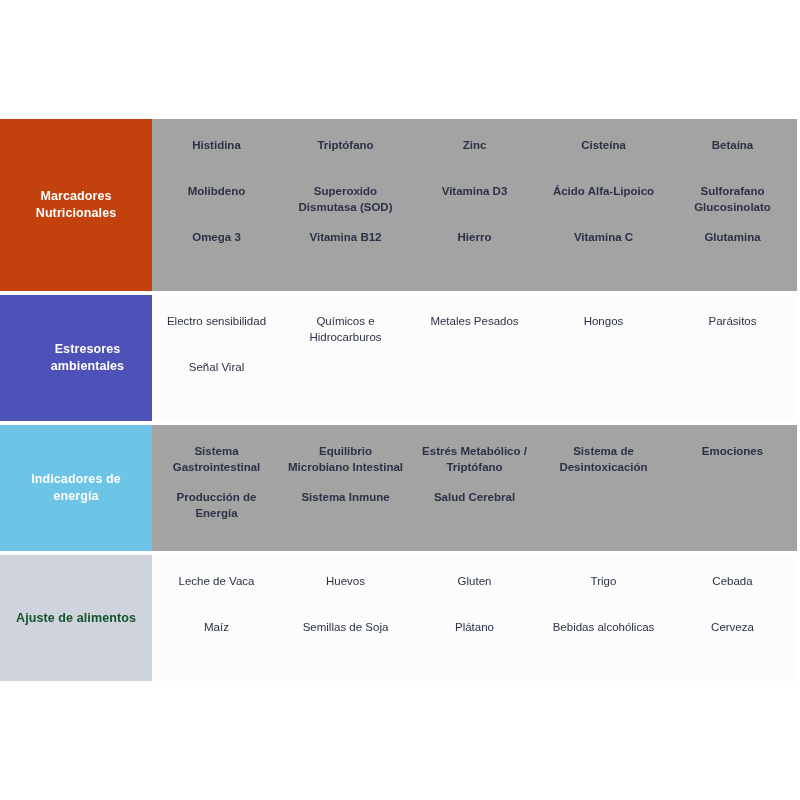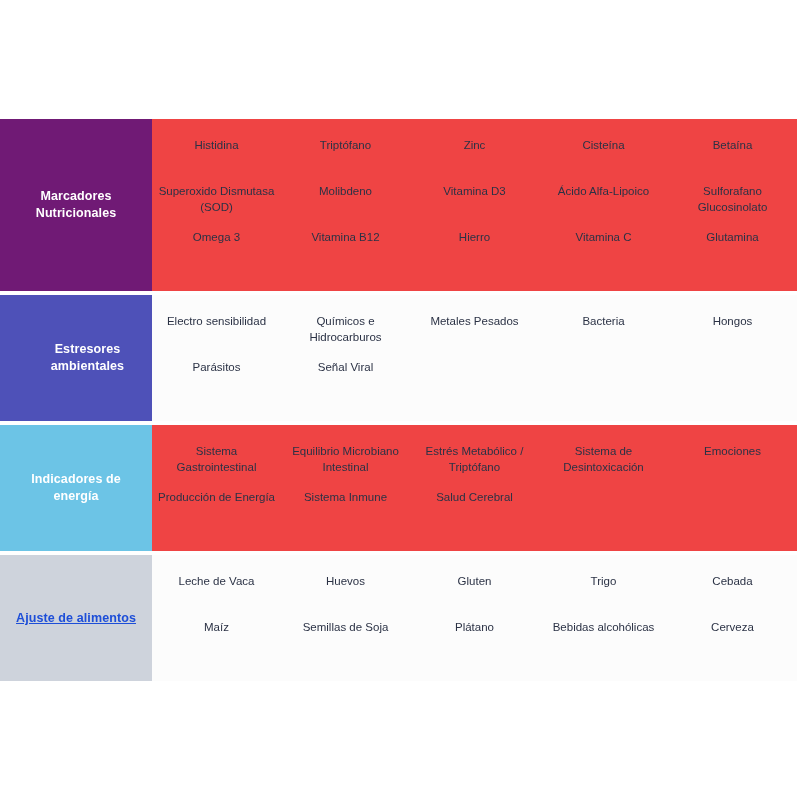--- a/index.html
+++ b/index.html
@@ -77,58 +77,58 @@
     line-height: 1.4;
     min-height: 46px;
     display: flex;
     align-items: flex-start;
     justify-content: center;
   }
   .item-cell > span { display: block; width: 100%; }
   .item-cell.empty { min-height: 0; }
 
   
-  .row-shade-a .cat-items { background: #ef4444; }
+  .row-shade-a .cat-items { background: #a3a3a3; font-weight: bold; }
   .row-shade-b .cat-items { background: #fcfcfc; }
 
   .row-sep {
     height: 4px;
     width: 797px;
     background: #ffffff;
   }
 </style>
 </head>
 <body>
 
 <div id="page">
   <div class="top-spacer"></div>
   <div class="table-wrap">
       <div class="cat-row row-shade-a">
-        <div class="cat-label" style="background: #701a75; color: rgb(255, 255, 255);">Marcadores Nutricionales</div>
+        <div class="cat-label" style="background: #c2410c; color: rgb(255, 255, 255);">Marcadores Nutricionales</div>
         <div class="cat-items">
           <div class="item-cell">
             <span>Histidina</span>
           </div>
           <div class="item-cell">
             <span>Triptófano</span>
           </div>
           <div class="item-cell">
             <span>Zinc</span>
           </div>
           <div class="item-cell">
             <span>Cisteína</span>
           </div>
           <div class="item-cell">
             <span>Betaína</span>
           </div>
           <div class="item-cell">
+            <span>Molibdeno</span>
+          </div>
+          <div class="item-cell">
             <span>Superoxido Dismutasa (SOD)</span>
-          </div>
-          <div class="item-cell">
-            <span>Molibdeno</span>
           </div>
           <div class="item-cell">
             <span>Vitamina D3</span>
           </div>
           <div class="item-cell">
             <span>Ácido Alfa-Lipoico</span>
           </div>
           <div class="item-cell">
             <span>Sulforafano Glucosinolato</span>
           </div>
@@ -168,23 +168,20 @@
           <div class="item-cell">
             <span>Electro sensibilidad</span>
           </div>
           <div class="item-cell">
             <span>Químicos e Hidrocarburos</span>
           </div>
           <div class="item-cell">
             <span>Metales Pesados</span>
           </div>
           <div class="item-cell">
-            <span>Bacteria</span>
-          </div>
-          <div class="item-cell">
             <span>Hongos</span>
           </div>
           <div class="item-cell">
             <span>Parásitos</span>
           </div>
           <div class="item-cell">
             <span>Señal Viral</span>
           </div>
           <div class="item-cell empty">
             <span></span>
@@ -228,21 +225,21 @@
           <div class="item-cell empty">
             <span></span>
           </div>
           <div class="item-cell empty">
             <span></span>
           </div>
         </div>
       </div>
       <div class="row-sep"></div>
       <div class="cat-row row-shade-b">
-        <div class="cat-label" style="background: rgb(206, 211, 220); color: #1d4ed8; text-decoration: underline;">Ajuste de alimentos</div>
+        <div class="cat-label" style="background: rgb(206, 211, 220); color: #14532d;">Ajuste de alimentos</div>
         <div class="cat-items">
           <div class="item-cell">
             <span>Leche de Vaca</span>
           </div>
           <div class="item-cell">
             <span>Huevos</span>
           </div>
           <div class="item-cell">
             <span>Gluten</span>
           </div>

